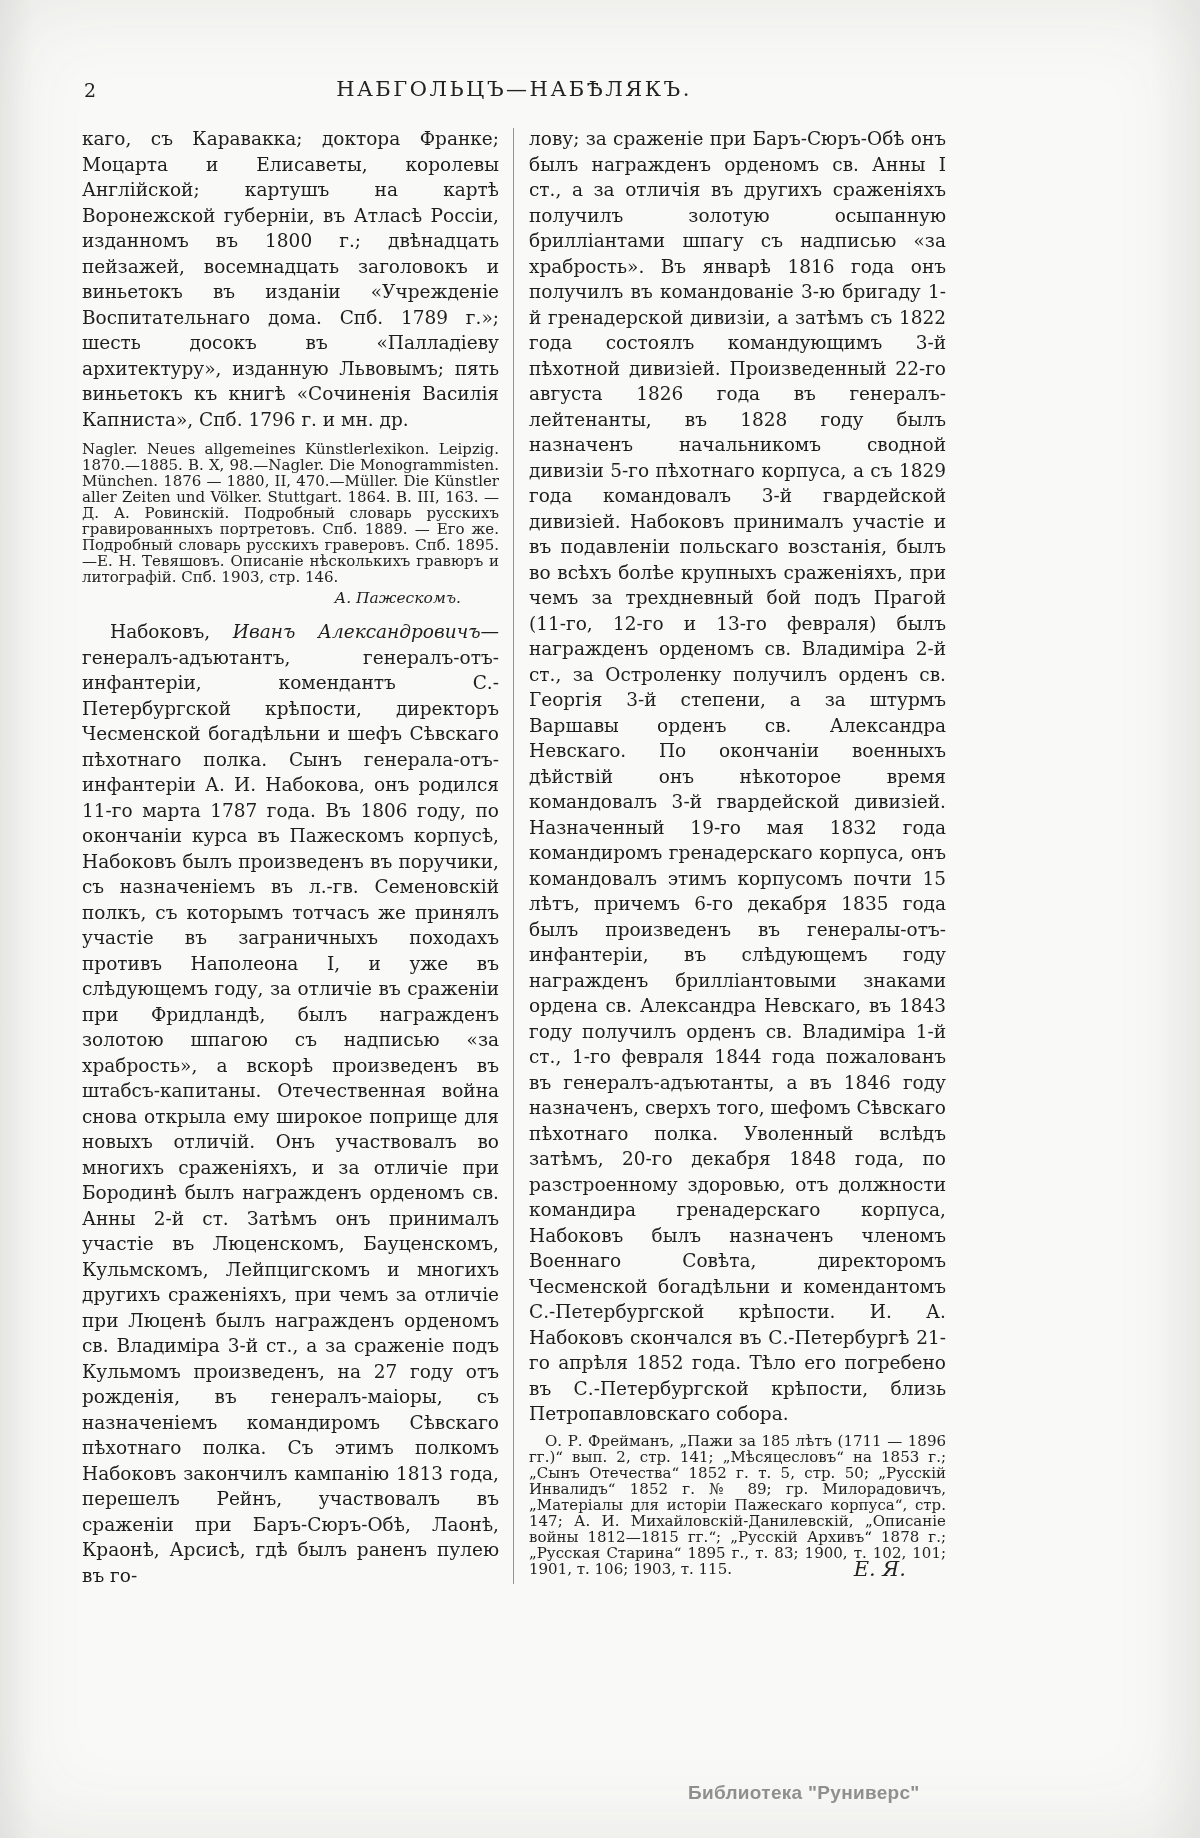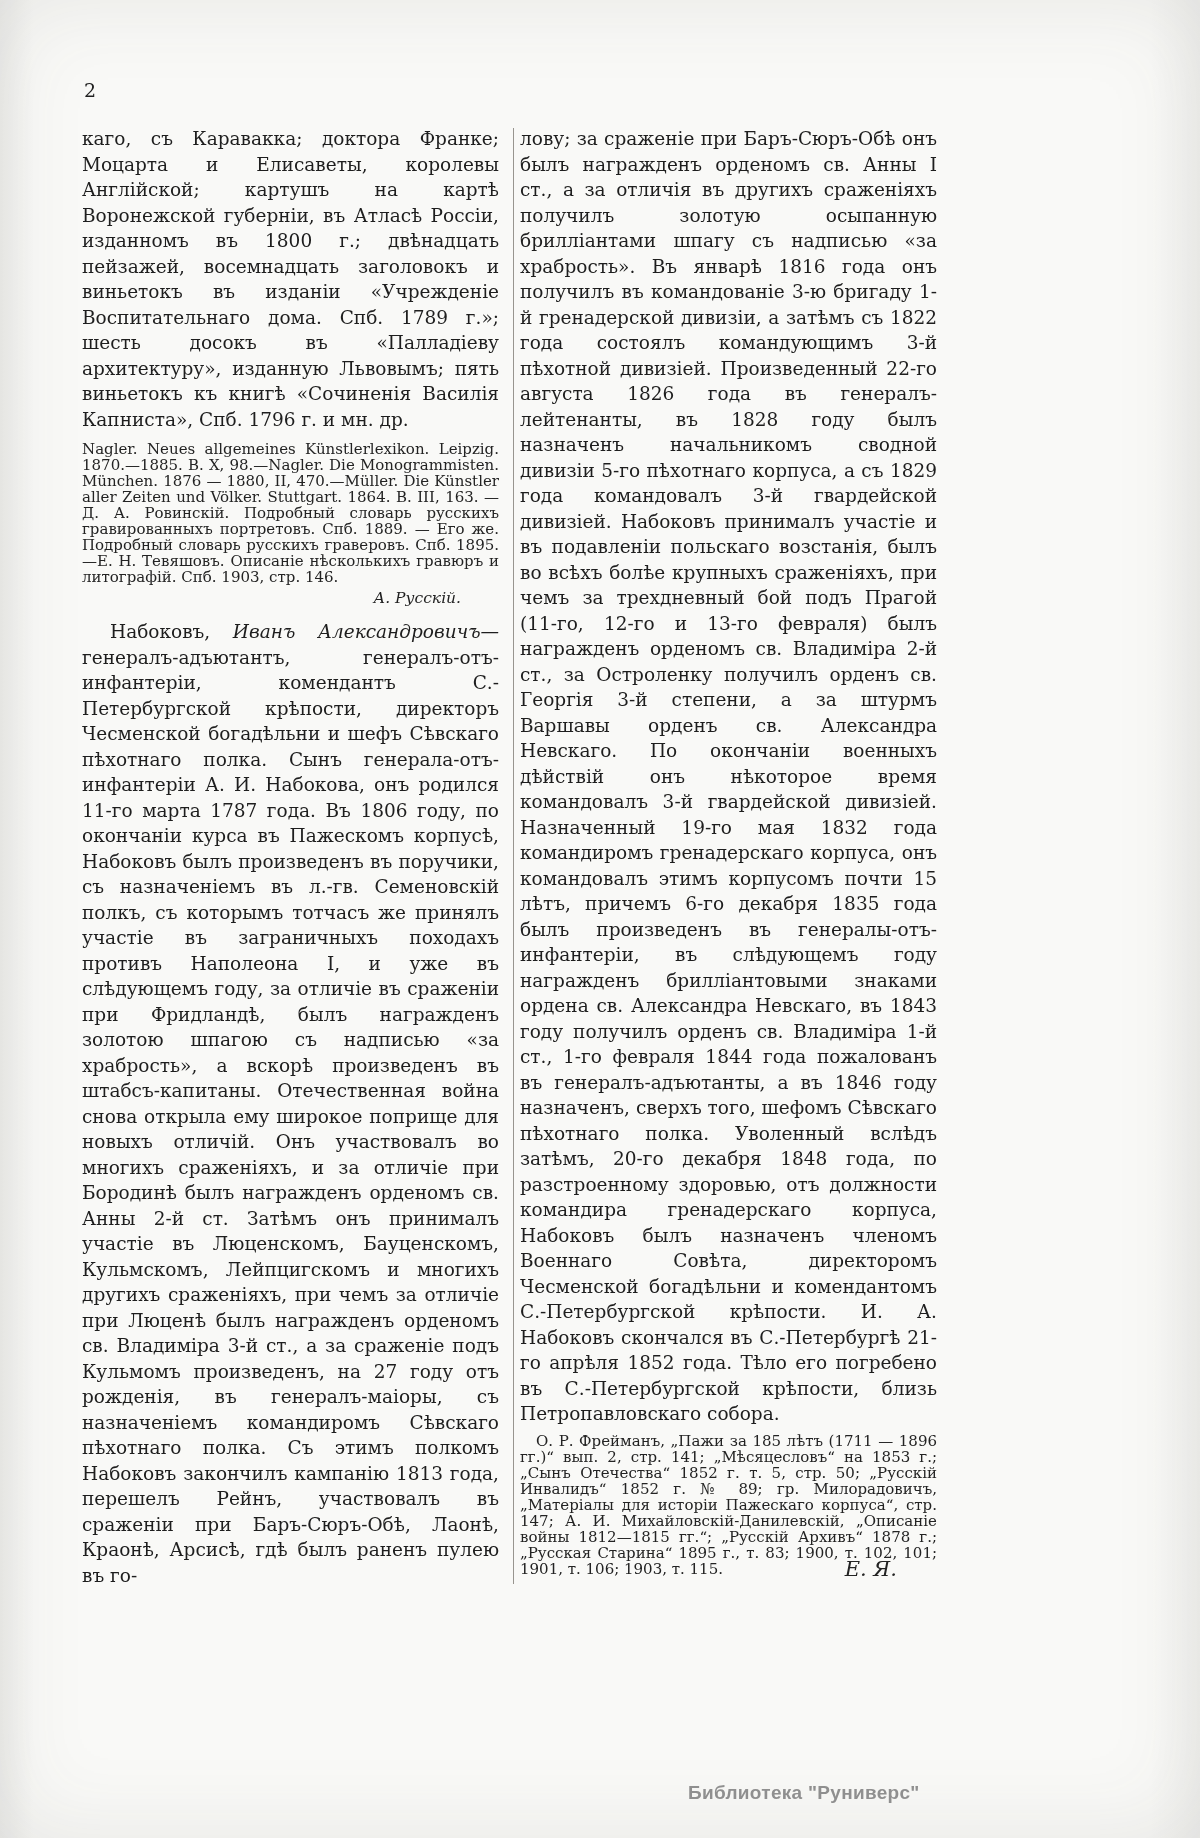--- a/index.html
+++ b/index.html
@@ -22,21 +22,21 @@
   .pagehead { position:relative; height:54px; }
   .pagenum { position:absolute; left:2px; top:7px; font-size:19px; }
   .headtitle {
     text-align:center;
     font-size:21px;
     letter-spacing:2.5px;
     padding-top:5px;
     color:#222;
   }
 
-  .columns { position:relative; display:flex; gap:21px; }
+  .columns { position:relative; display:flex; gap:30px; }
   .col { width:417px; }
   .divider {
     position:absolute; left:431px; top:2px; bottom:4px; width:1px;
     background:#98958f;
   }
 
   p.main {
     font-size:18.5px;
     line-height:25.5px;
     text-align:justify;
@@ -83,28 +83,29 @@
   }
 </style>
 </head>
 <body>
 
 <div class="scan">
   <div class="content">
 
     <div class="pagehead">
       <span class="pagenum">2</span>
+      <div class="headtitle">НАБГОЛЬЦЪ—НАБѢЛЯКЪ.</div>
     </div>
 
     <div class="columns">
 
       <div class="col">
         <p class="main cont">каго, съ Каравакка; доктора Франке; Моцарта и Елисаветы, королевы Англійской; картушъ на картѣ Воронежской губерніи, въ Атласѣ Россіи, изданномъ въ 1800 г.; двѣнадцать пейзажей, восемнадцать заголовокъ и виньетокъ въ изданіи «Учрежденіе Воспитательнаго дома. Спб. 1789 г.»; шесть досокъ въ «Палладіеву архитектуру», изданную Львовымъ; пять виньетокъ къ книгѣ «Сочиненія Василія Капниста», Спб. 1796 г. и мн. др.</p>
         <p class="biblio">Nagler. Neues allgemeines Künstlerlexikon. Leipzig. 1870.—1885. B. X, 98.—Nagler. Die Monogrammisten. München. 1876 — 1880, II, 470.—Müller. Die Künstler aller Zeiten und Völker. Stuttgart. 1864. B. III, 163. — Д. А. Ровинскій. Подробный словарь русскихъ гравированныхъ портретовъ. Спб. 1889. — Его же. Подробный словарь русскихъ граверовъ. Спб. 1895.—Е. Н. Тевяшовъ. Описаніе нѣсколькихъ гравюръ и литографій. Спб. 1903, стр. 146.</p>
-        <p class="sig-line">А. Русскій.</p>
+        <p class="sig-line">А. Пажескомъ.</p>
         <p class="main indent"><b class="headword">Набоковъ, </b><i class="person">Иванъ Александровичъ—</i><span>генералъ-адъютантъ, генералъ-отъ-инфантеріи, комендантъ С.-Петербургской крѣпости, директоръ Чесменской богадѣльни и шефъ Сѣвскаго пѣхотнаго полка. Сынъ генерала-отъ-инфантеріи А. И. Набокова, онъ родился 11-го марта 1787 года. Въ 1806 году, по окончаніи курса въ Пажескомъ корпусѣ, Набоковъ былъ произведенъ въ поручики, съ назначеніемъ въ л.-гв. Семеновскій полкъ, съ которымъ тотчасъ же принялъ участіе въ заграничныхъ походахъ противъ Наполеона I, и уже въ слѣдующемъ году, за отличіе въ сраженіи при Фридландѣ, былъ награжденъ золотою шпагою съ надписью «за храбрость», а вскорѣ произведенъ въ штабсъ-капитаны. Отечественная война снова открыла ему широкое поприще для новыхъ отличій. Онъ участвовалъ во многихъ сраженіяхъ, и за отличіе при Бородинѣ былъ награжденъ орденомъ св. Анны 2-й ст. Затѣмъ онъ принималъ участіе въ Люценскомъ, Бауценскомъ, Кульмскомъ, Лейпцигскомъ и многихъ другихъ сраженіяхъ, при чемъ за отличіе при Люценѣ былъ награжденъ орденомъ св. Владиміра 3-й ст., а за сраженіе подъ Кульмомъ произведенъ, на 27 году отъ рожденія, въ генералъ-маіоры, съ назначеніемъ командиромъ Сѣвскаго пѣхотнаго полка. Съ этимъ полкомъ Набоковъ закончилъ кампанію 1813 года, перешелъ Рейнъ, участвовалъ въ сраженіи при Баръ-Сюръ-Обѣ, Лаонѣ, Краонѣ, Арсисѣ, гдѣ былъ раненъ пулею въ го-</span></p>
       </div>
 
       <div class="divider"></div>
 
       <div class="col">
         <p class="main">лову; за сраженіе при Баръ-Сюръ-Обѣ онъ былъ награжденъ орденомъ св. Анны I ст., а за отличія въ другихъ сраженіяхъ получилъ золотую осыпанную брилліантами шпагу съ надписью «за храбрость». Въ январѣ 1816 года онъ получилъ въ командованіе 3-ю бригаду 1-й гренадерской дивизіи, а затѣмъ съ 1822 года состоялъ командующимъ 3-й пѣхотной дивизіей. Произведенный 22-го августа 1826 года въ генералъ-лейтенанты, въ 1828 году былъ назначенъ начальникомъ сводной дивизіи 5-го пѣхотнаго корпуса, а съ 1829 года командовалъ 3-й гвардейской дивизіей. Набоковъ принималъ участіе и въ подавленіи польскаго возстанія, былъ во всѣхъ болѣе крупныхъ сраженіяхъ, при чемъ за трехдневный бой подъ Прагой (11-го, 12-го и 13-го февраля) былъ награжденъ орденомъ св. Владиміра 2-й ст., за Остроленку получилъ орденъ св. Георгія 3-й степени, а за штурмъ Варшавы орденъ св. Александра Невскаго. По окончаніи военныхъ дѣйствій онъ нѣкоторое время командовалъ 3-й гвардейской дивизіей. Назначенный 19-го мая 1832 года командиромъ гренадерскаго корпуса, онъ командовалъ этимъ корпусомъ почти 15 лѣтъ, причемъ 6-го декабря 1835 года былъ произведенъ въ генералы-отъ-инфантеріи, въ слѣдующемъ году награжденъ брилліантовыми знаками ордена св. Александра Невскаго, въ 1843 году получилъ орденъ св. Владиміра 1-й ст., 1-го февраля 1844 года пожалованъ въ генералъ-адъютанты, а въ 1846 году назначенъ, сверхъ того, шефомъ Сѣвскаго пѣхотнаго полка. Уволенный вслѣдъ затѣмъ, 20-го декабря 1848 года, по разстроенному здоровью, отъ должности командира гренадерскаго корпуса, Набоковъ былъ назначенъ членомъ Военнаго Совѣта, директоромъ Чесменской богадѣльни и комендантомъ С.-Петербургской крѣпости. И. А. Набоковъ скончался въ С.-Петербургѣ 21-го апрѣля 1852 года. Тѣло его погребено въ С.-Петербургской крѣпости, близь Петропавловскаго собора.</p>
         <p class="biblio biblio-r"><span>О. Р. Фрейманъ, „Пажи за 185 лѣтъ (1711 — 1896 гг.)“ вып. 2, стр. 141; „Мѣсяцесловъ“ на 1853 г.; „Сынъ Отечества“ 1852 г. т. 5, стр. 50; „Русскій Инвалидъ“ 1852 г. № 89; гр. Милорадовичъ, „Матеріалы для исторіи Пажескаго корпуса“, стр. 147; А. И. Михайловскій-Данилевскій, „Описаніе войны 1812—1815 гг.“; „Русскій Архивъ“ 1878 г.; „Русская Старина“ 1895 г., т. 83; 1900, т. 102, 101; 1901, т. 106; 1903, т. 115.</span> <span class="sig-inline">Е. Я.</span></p>
       </div>
 

